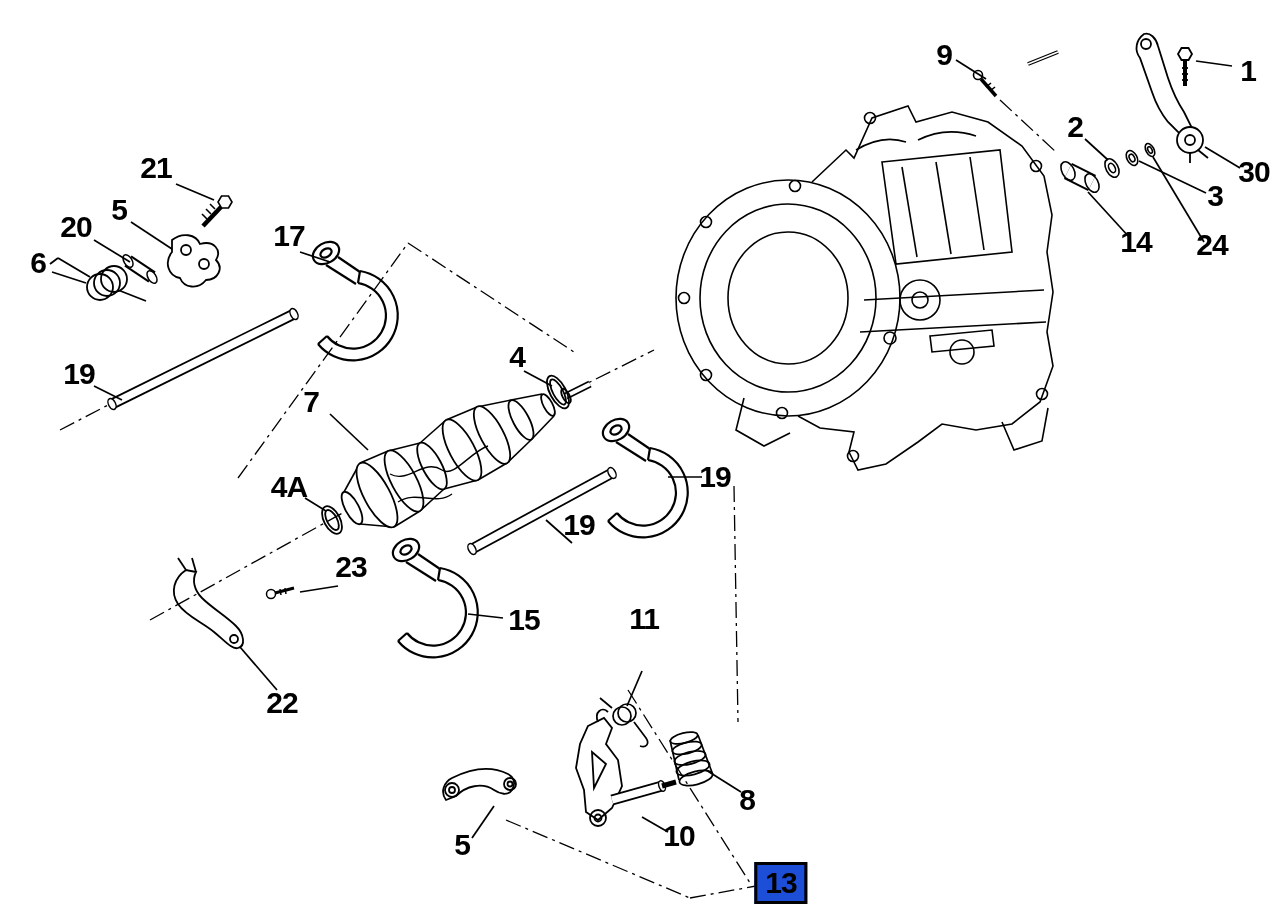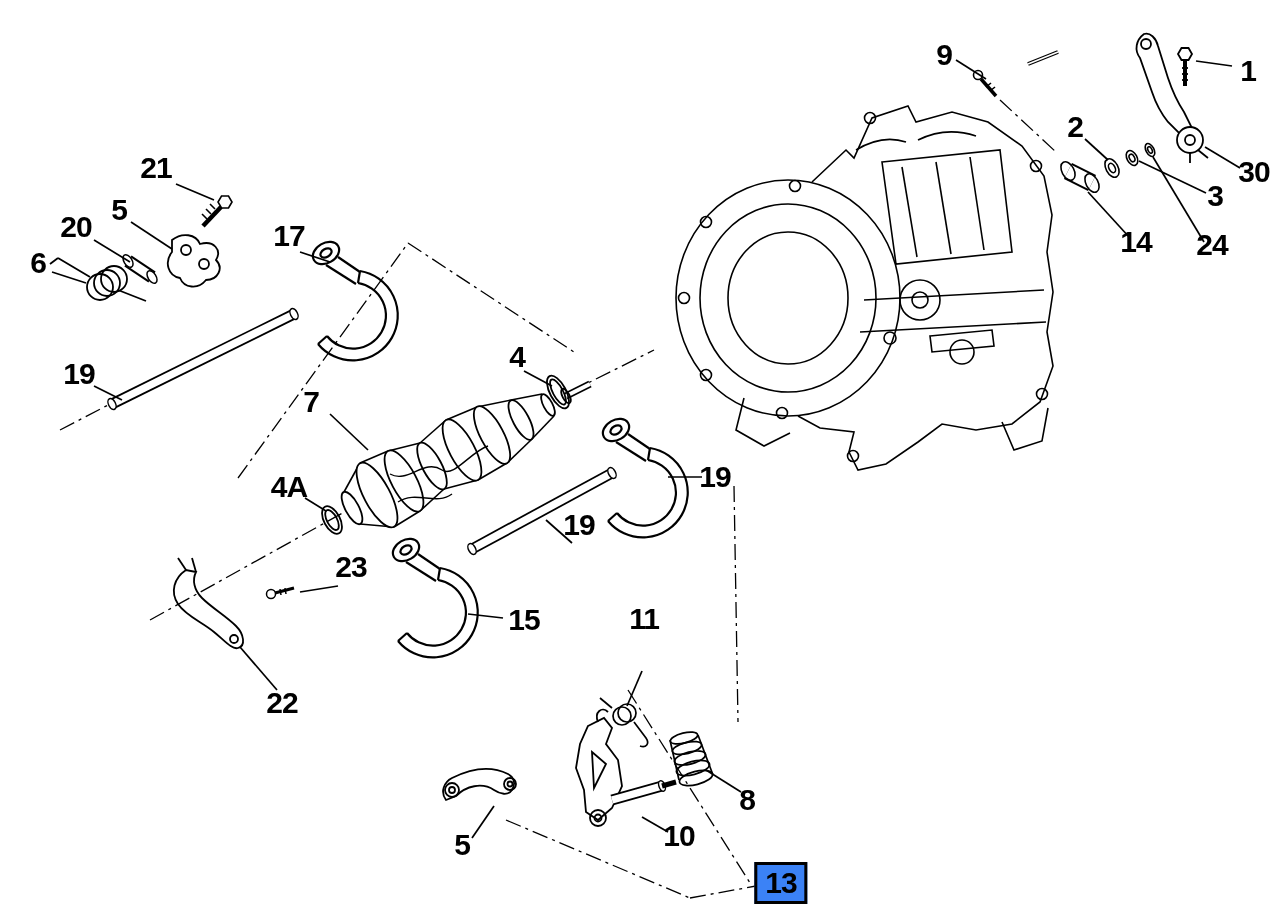--- a/index.html
+++ b/index.html
@@ -18,21 +18,21 @@
     font-weight:bold;
     color:#000;
     letter-spacing:-1px;
     white-space:nowrap;
     line-height:1;
     user-select:none;
   }
   .plabel.boxed{
     border:3px solid #000;
     padding:3px 8px;
-    background:#3b82f6;
+    background:#1d4ed8;
   }
 </style>
 </head>
 <body>
 
 <div class="stage">
 
   <svg width="1280" height="924" viewBox="0 0 1280 924">
     <defs>
       <g id="fork-shape" fill="none" stroke="#000" stroke-width="2.2">

